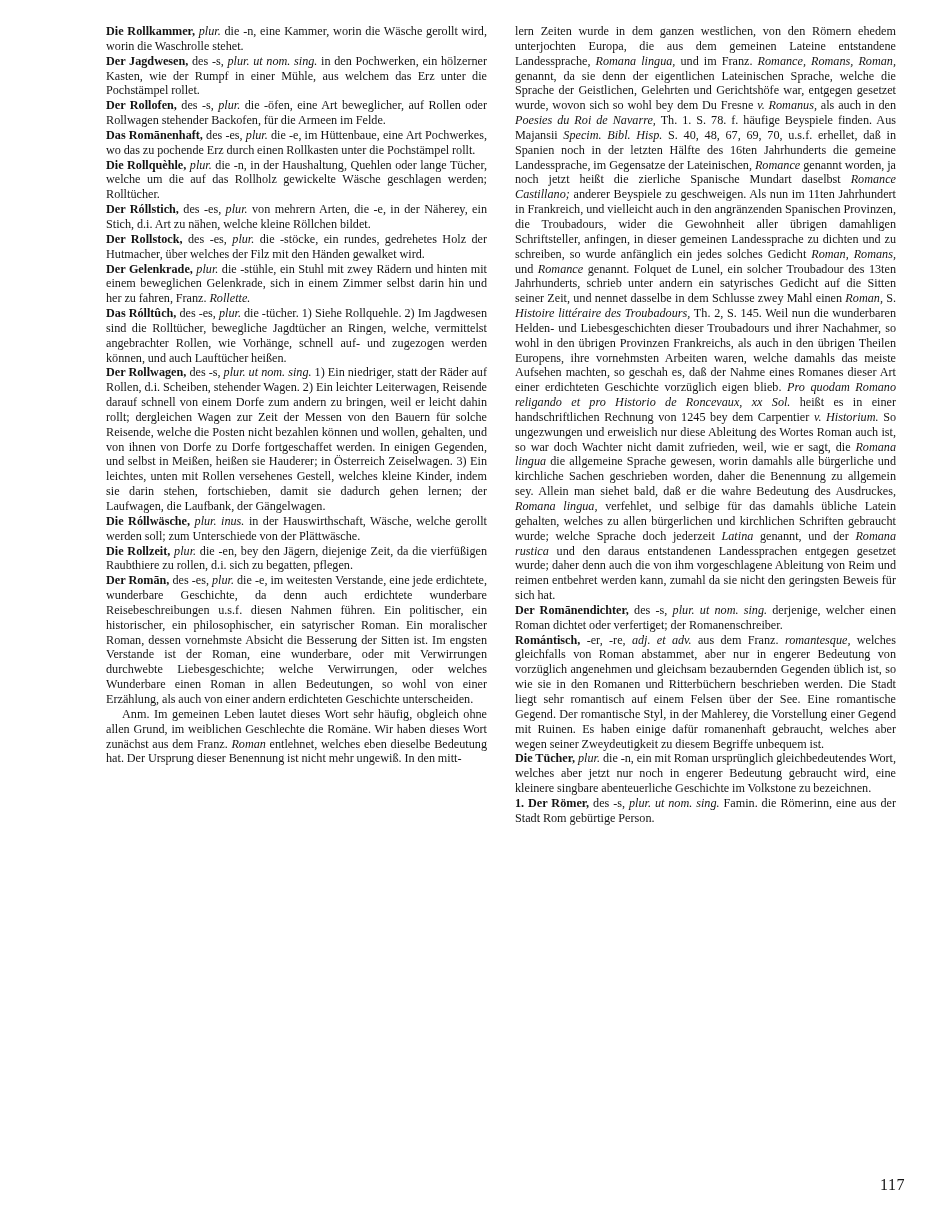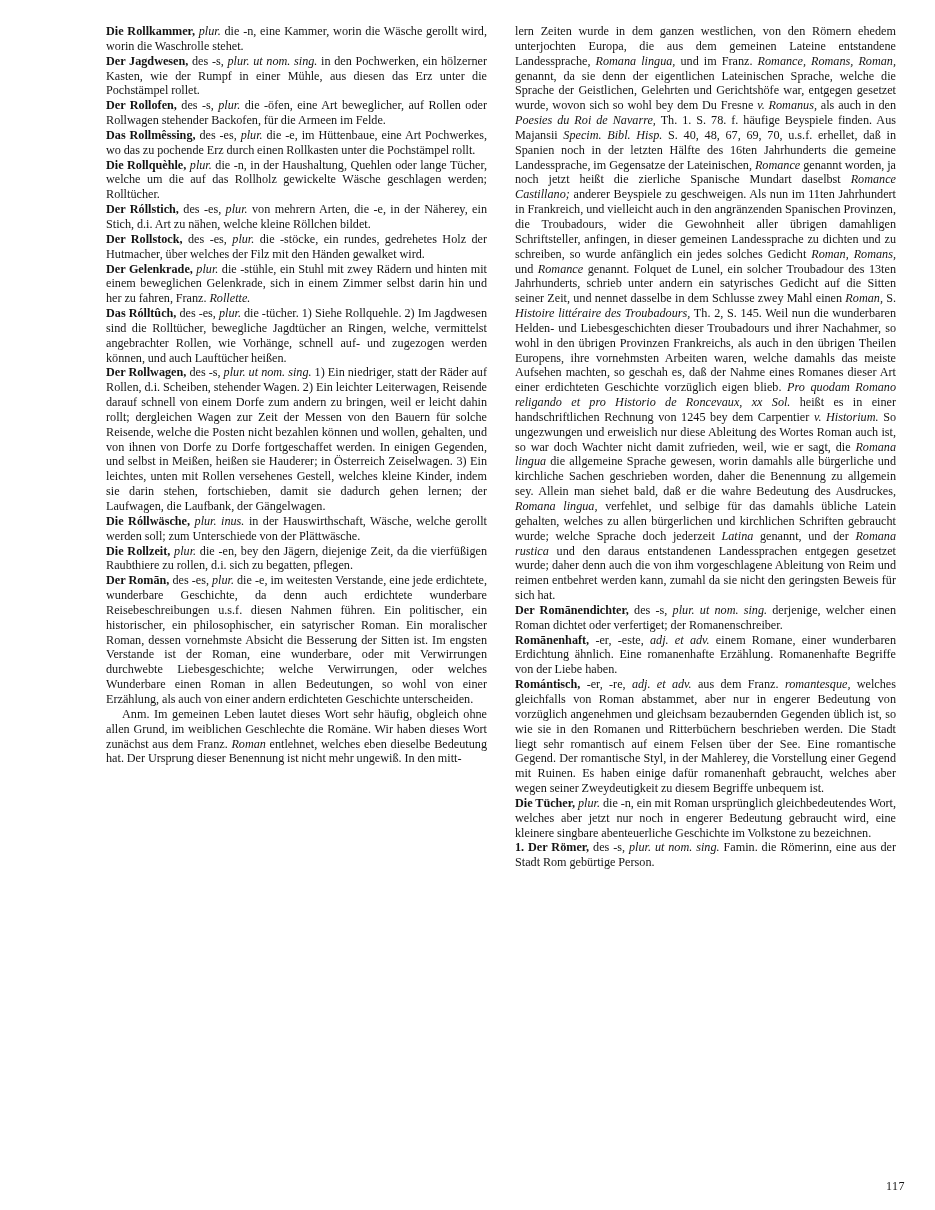--- a/index.html
+++ b/index.html
@@ -36,50 +36,49 @@
     -webkit-hyphens: auto;
     word-spacing: -0.2px;
   }
   p.entry.indent { text-indent: 16px; }
   .seg-b { font-weight: bold; }
   .seg-i { font-style: italic; }
   .page-number {
     position: absolute;
     right: 30px;
     bottom: 16px;
-    font-size: 12px;
+    font-size: 16px;
     letter-spacing: 0.5px;
     color: #141414;
     text-align: right;
   }
 </style>
 </head>
 <body>
 
 <div class="page">
   <div class="columns">
     <div class="column" id="col-left">
         <p class="entry"><span class="seg-b">Die Rollkammer,</span><span class="seg-i"> plur.</span><span class="seg-n"> die -n, eine Kammer, worin die Wäsche gerollt wird, worin die Waschrolle stehet.</span></p>
-        <p class="entry"><span class="seg-b">Der Jagdwesen,</span><span class="seg-n"> des -s, </span><span class="seg-i">plur. ut nom. sing.</span><span class="seg-n"> in den Pochwerken, ein hölzerner Kasten, wie der Rumpf in einer Mühle, aus diesen das Erz unter die Pochstämpel rollet.</span></p>
+        <p class="entry"><span class="seg-b">Der Jagdwesen,</span><span class="seg-n"> des -s, </span><span class="seg-i">plur. ut nom. sing.</span><span class="seg-n"> in den Pochwerken, ein hölzerner Kasten, wie der Rumpf in einer Mühle, aus welchem das Erz unter die Pochstämpel rollet.</span></p>
         <p class="entry"><span class="seg-b">Der Rollofen,</span><span class="seg-n"> des -s, </span><span class="seg-i">plur.</span><span class="seg-n"> die -öfen, eine Art beweglicher, auf Rollen oder Rollwagen stehender Backofen, für die Armeen im Felde.</span></p>
-        <p class="entry"><span class="seg-b">Das Rollmêssing,</span><span class="seg-n"> des -es, </span><span class="seg-i">plur.</span><span class="seg-n"> die -e, im Hüttenbaue, eine Art Pochwerkes, wo das zu pochende Erz durch einen Rollkasten unter die Pochstämpel rollt.</span></p>
+        <p class="entry"><span class="seg-b">Das Romānenhaft,</span><span class="seg-n"> des -es, </span><span class="seg-i">plur.</span><span class="seg-n"> die -e, im Hüttenbaue, eine Art Pochwerkes, wo das zu pochende Erz durch einen Rollkasten unter die Pochstämpel rollt.</span></p>
         <p class="entry"><span class="seg-b">Die Rollquèhle,</span><span class="seg-i"> plur.</span><span class="seg-n"> die -n, in der Haushaltung, Quehlen oder lange Tücher, welche um die auf das Rollholz gewickelte Wäsche geschlagen werden; Rolltücher.</span></p>
         <p class="entry"><span class="seg-b">Der Róllstich,</span><span class="seg-n"> des -es, </span><span class="seg-i">plur.</span><span class="seg-n"> von mehrern Arten, die -e, in der Näherey, ein Stich, d.i. Art zu nähen, welche kleine Röllchen bildet.</span></p>
         <p class="entry"><span class="seg-b">Der Rollstock,</span><span class="seg-n"> des -es, </span><span class="seg-i">plur.</span><span class="seg-n"> die -stöcke, ein rundes, gedrehetes Holz der Hutmacher, über welches der Filz mit den Händen gewalket wird.</span></p>
         <p class="entry"><span class="seg-b">Der Gelenkrade,</span><span class="seg-i"> plur.</span><span class="seg-n"> die -stühle, ein Stuhl mit zwey Rädern und hinten mit einem beweglichen Gelenkrade, sich in einem Zimmer selbst darin hin und her zu fahren, Franz. </span><span class="seg-i">Rollette.</span></p>
         <p class="entry"><span class="seg-b">Das Rólltûch,</span><span class="seg-n"> des -es, </span><span class="seg-i">plur.</span><span class="seg-n"> die -tücher. 1) Siehe Rollquehle. 2) Im Jagdwesen sind die Rolltücher, bewegliche Jagdtücher an Ringen, welche, vermittelst angebrachter Rollen, wie Vorhänge, schnell auf- und zugezogen werden können, und auch Lauftücher heißen.</span></p>
         <p class="entry"><span class="seg-b">Der Rollwagen,</span><span class="seg-n"> des -s, </span><span class="seg-i">plur. ut nom. sing.</span><span class="seg-n"> 1) Ein niedriger, statt der Räder auf Rollen, d.i. Scheiben, stehender Wagen. 2) Ein leichter Leiterwagen, Reisende darauf schnell von einem Dorfe zum andern zu bringen, weil er leicht dahin rollt; dergleichen Wagen zur Zeit der Messen von den Bauern für solche Reisende, welche die Posten nicht bezahlen können und wollen, gehalten, und von ihnen von Dorfe zu Dorfe fortgeschaffet werden. In einigen Gegenden, und selbst in Meißen, heißen sie Hauderer; in Österreich Zeiselwagen. 3) Ein leichtes, unten mit Rollen versehenes Gestell, welches kleine Kinder, indem sie darin stehen, fortschieben, damit sie dadurch gehen lernen; der Laufwagen, die Laufbank, der Gängelwagen.</span></p>
         <p class="entry"><span class="seg-b">Die Róllwäsche,</span><span class="seg-i"> plur. inus.</span><span class="seg-n"> in der Hauswirthschaft, Wäsche, welche gerollt werden soll; zum Unterschiede von der Plättwäsche.</span></p>
         <p class="entry"><span class="seg-b">Die Rollzeit,</span><span class="seg-i"> plur.</span><span class="seg-n"> die -en, bey den Jägern, diejenige Zeit, da die vierfüßigen Raubthiere zu rollen, d.i. sich zu begatten, pflegen.</span></p>
         <p class="entry"><span class="seg-b">Der Romān,</span><span class="seg-n"> des -es, </span><span class="seg-i">plur.</span><span class="seg-n"> die -e, im weitesten Verstande, eine jede erdichtete, wunderbare Geschichte, da denn auch erdichtete wunderbare Reisebeschreibungen u.s.f. diesen Nahmen führen. Ein politischer, ein historischer, ein philosophischer, ein satyrischer Roman. Ein moralischer Roman, dessen vornehmste Absicht die Besserung der Sitten ist. Im engsten Verstande ist der Roman, eine wunderbare, oder mit Verwirrungen durchwebte Liebesgeschichte; welche Verwirrungen, oder welches Wunderbare einen Roman in allen Bedeutungen, so wohl von einer Erzählung, als auch von einer andern erdichteten Geschichte unterscheiden.</span></p>
         <p class="entry indent"><span class="seg-n">Anm. Im gemeinen Leben lautet dieses Wort sehr häufig, obgleich ohne allen Grund, im weiblichen Geschlechte die Romäne. Wir haben dieses Wort zunächst aus dem Franz. </span><span class="seg-i">Roman</span><span class="seg-n"> entlehnet, welches eben dieselbe Bedeutung hat. Der Ursprung dieser Benennung ist nicht mehr ungewiß. In den mitt-</span></p>
       </div>
     <div class="column" id="col-right">
         <p class="entry"><span class="seg-n">lern Zeiten wurde in dem ganzen westlichen, von den Römern ehedem unterjochten Europa, die aus dem gemeinen Lateine entstandene Landessprache, </span><span class="seg-i">Romana lingua,</span><span class="seg-n"> und im Franz. </span><span class="seg-i">Romance, Romans, Roman,</span><span class="seg-n"> genannt, da sie denn der eigentlichen Lateinischen Sprache, welche die Sprache der Geistlichen, Gelehrten und Gerichtshöfe war, entgegen gesetzet wurde, wovon sich so wohl bey dem Du Fresne </span><span class="seg-i">v. Romanus,</span><span class="seg-n"> als auch in den </span><span class="seg-i">Poesies du Roi de Navarre,</span><span class="seg-n"> Th. 1. S. 78. f. häufige Beyspiele finden. Aus Majansii </span><span class="seg-i">Specim. Bibl. Hisp.</span><span class="seg-n"> S. 40, 48, 67, 69, 70, u.s.f. erhellet, daß in Spanien noch in der letzten Hälfte des 16ten Jahrhunderts die gemeine Landessprache, im Gegensatze der Lateinischen, </span><span class="seg-i">Romance</span><span class="seg-n"> genannt worden, ja noch jetzt heißt die zierliche Spanische Mundart daselbst </span><span class="seg-i">Romance Castillano;</span><span class="seg-n"> anderer Beyspiele zu geschweigen. Als nun im 11ten Jahrhundert in Frankreich, und vielleicht auch in den angränzenden Spanischen Provinzen, die Troubadours, wider die Gewohnheit aller übrigen damahligen Schriftsteller, anfingen, in dieser gemeinen Landessprache zu dichten und zu schreiben, so wurde anfänglich ein jedes solches Gedicht </span><span class="seg-i">Roman, Romans,</span><span class="seg-n"> und </span><span class="seg-i">Romance</span><span class="seg-n"> genannt. Folquet de Lunel, ein solcher Troubadour des 13ten Jahrhunderts, schrieb unter andern ein satyrisches Gedicht auf die Sitten seiner Zeit, und nennet dasselbe in dem Schlusse zwey Mahl einen </span><span class="seg-i">Roman,</span><span class="seg-n"> S. </span><span class="seg-i">Histoire littéraire des Troubadours,</span><span class="seg-n"> Th. 2, S. 145. Weil nun die wunderbaren Helden- und Liebesgeschichten dieser Troubadours und ihrer Nachahmer, so wohl in den übrigen Provinzen Frankreichs, als auch in den übrigen Theilen Europens, ihre vornehmsten Arbeiten waren, welche damahls das meiste Aufsehen machten, so geschah es, daß der Nahme eines Romanes dieser Art einer erdichteten Geschichte vorzüglich eigen blieb. </span><span class="seg-i">Pro quodam Romano religando et pro Historio de Roncevaux, xx Sol.</span><span class="seg-n"> heißt es in einer handschriftlichen Rechnung von 1245 bey dem Carpentier </span><span class="seg-i">v. Historium.</span><span class="seg-n"> So ungezwungen und erweislich nur diese Ableitung des Wortes Roman auch ist, so war doch Wachter nicht damit zufrieden, weil, wie er sagt, die </span><span class="seg-i">Romana lingua</span><span class="seg-n"> die allgemeine Sprache gewesen, worin damahls alle bürgerliche und kirchliche Sachen geschrieben worden, daher die Benennung zu allgemein sey. Allein man siehet bald, daß er die wahre Bedeutung des Ausdruckes, </span><span class="seg-i">Romana lingua,</span><span class="seg-n"> verfehlet, und selbige für das damahls übliche Latein gehalten, welches zu allen bürgerlichen und kirchlichen Schriften gebraucht wurde; welche Sprache doch jederzeit </span><span class="seg-i">Latina</span><span class="seg-n"> genannt, und der </span><span class="seg-i">Romana rustica</span><span class="seg-n"> und den daraus entstandenen Landessprachen entgegen gesetzet wurde; daher denn auch die von ihm vorgeschlagene Ableitung von Reim und reimen entbehret werden kann, zumahl da sie nicht den geringsten Beweis für sich hat.</span></p>
         <p class="entry"><span class="seg-b">Der Romānendichter,</span><span class="seg-n"> des -s, </span><span class="seg-i">plur. ut nom. sing.</span><span class="seg-n"> derjenige, welcher einen Roman dichtet oder verfertiget; der Romanenschreiber.</span></p>
-        <p class="entry"><span class="seg-b">Romānenhaft,</span><span class="seg-n"> -er, -este, </span><span class="seg-i">adj. et adv.</span><span class="seg-n"> einem Romane, einer wunderbaren Erdichtung ähnlich. Eine romanenhafte Erzählung. Romanenhafte Begriffe von der Liebe haben.</span></p>
         <p class="entry"><span class="seg-b">Romántisch,</span><span class="seg-n"> -er, -re, </span><span class="seg-i">adj. et adv.</span><span class="seg-n"> aus dem Franz. </span><span class="seg-i">romantesque,</span><span class="seg-n"> welches gleichfalls von Roman abstammet, aber nur in engerer Bedeutung von vorzüglich angenehmen und gleichsam bezaubernden Gegenden üblich ist, so wie sie in den Romanen und Ritterbüchern beschrieben werden. Die Stadt liegt sehr romantisch auf einem Felsen über der See. Eine romantische Gegend. Der romantische Styl, in der Mahlerey, die Vorstellung einer Gegend mit Ruinen. Es haben einige dafür romanenhaft gebraucht, welches aber wegen seiner Zweydeutigkeit zu diesem Begriffe unbequem ist.</span></p>
         <p class="entry"><span class="seg-b">Die Tücher,</span><span class="seg-i"> plur.</span><span class="seg-n"> die -n, ein mit Roman ursprünglich gleichbedeutendes Wort, welches aber jetzt nur noch in engerer Bedeutung gebraucht wird, eine kleinere singbare abenteuerliche Geschichte im Volkstone zu bezeichnen.</span></p>
         <p class="entry"><span class="seg-b">1. Der Römer,</span><span class="seg-n"> des -s, </span><span class="seg-i">plur. ut nom. sing.</span><span class="seg-n"> Famin. die Römerinn, eine aus der Stadt Rom gebürtige Person.</span></p>
       </div>
   </div>
   <div class="page-number">117</div>
 </div>
 
 </body></html>

